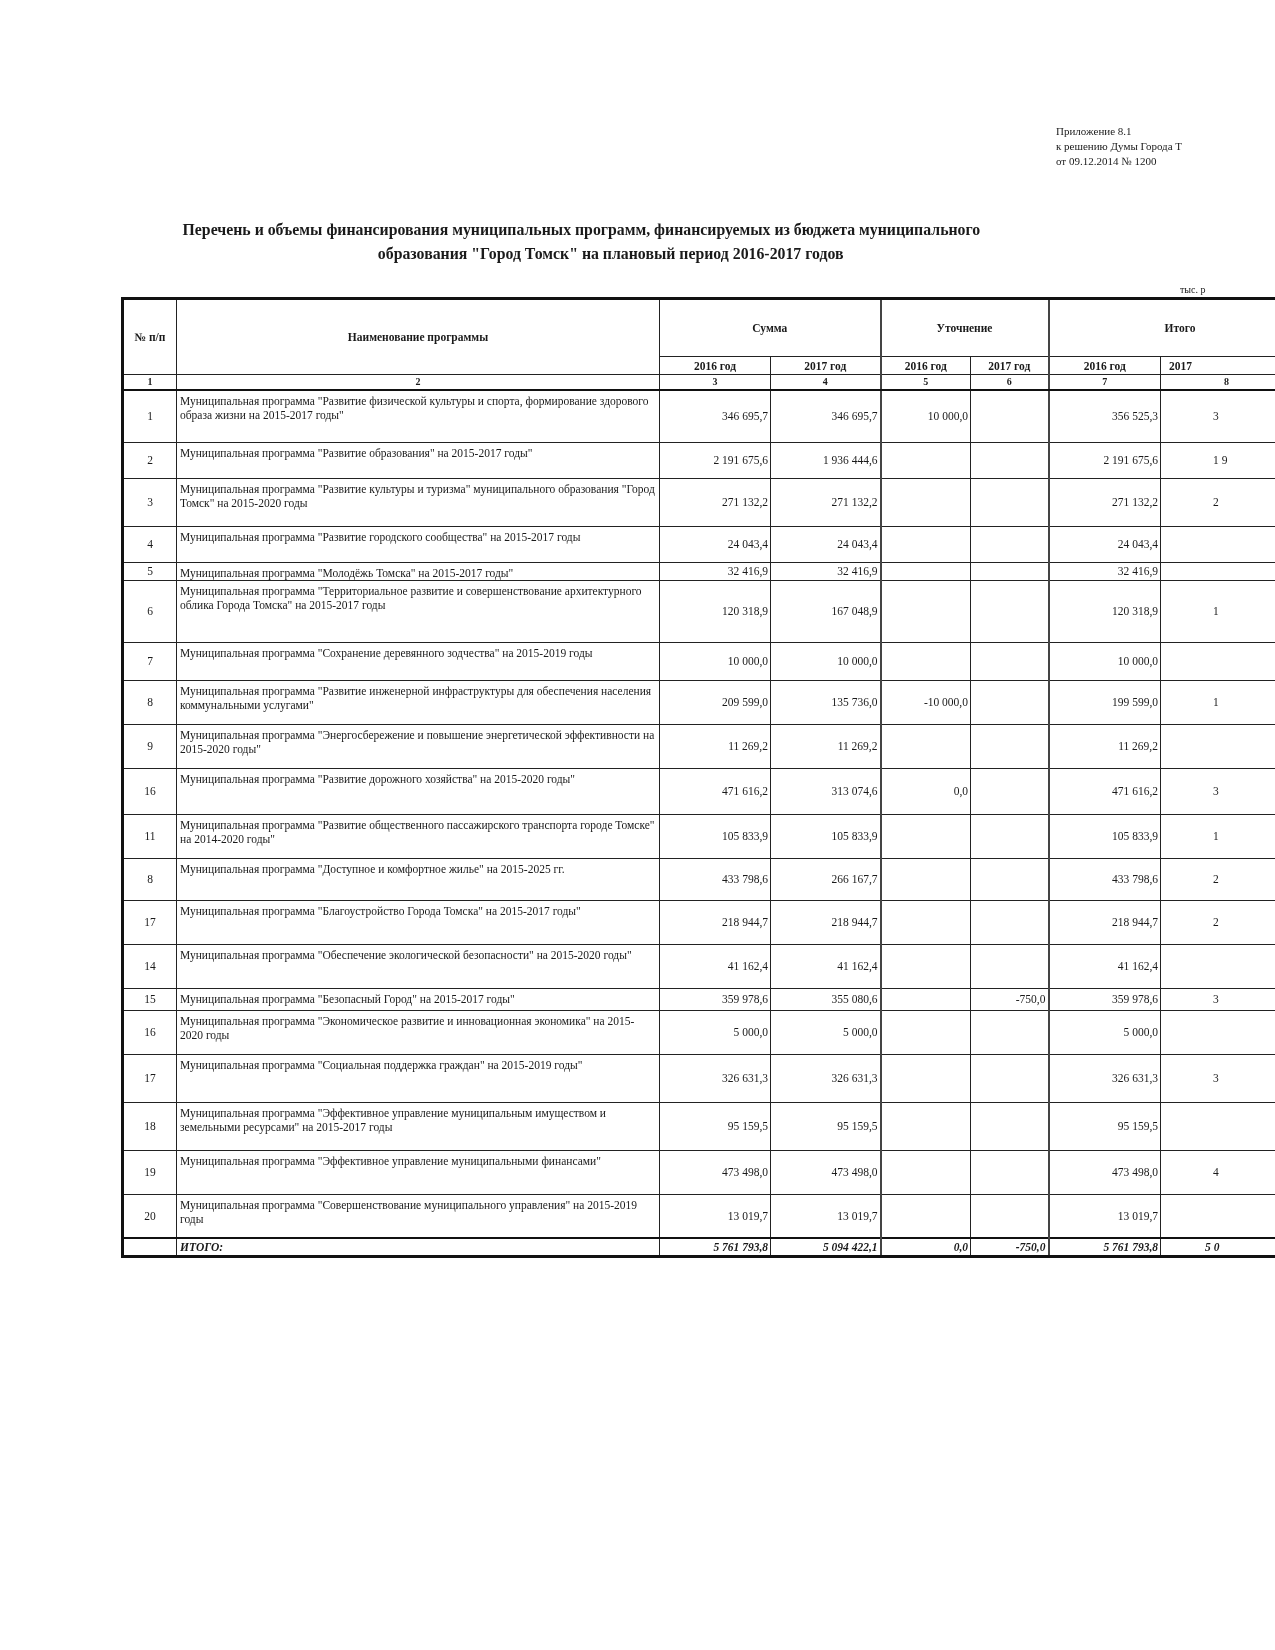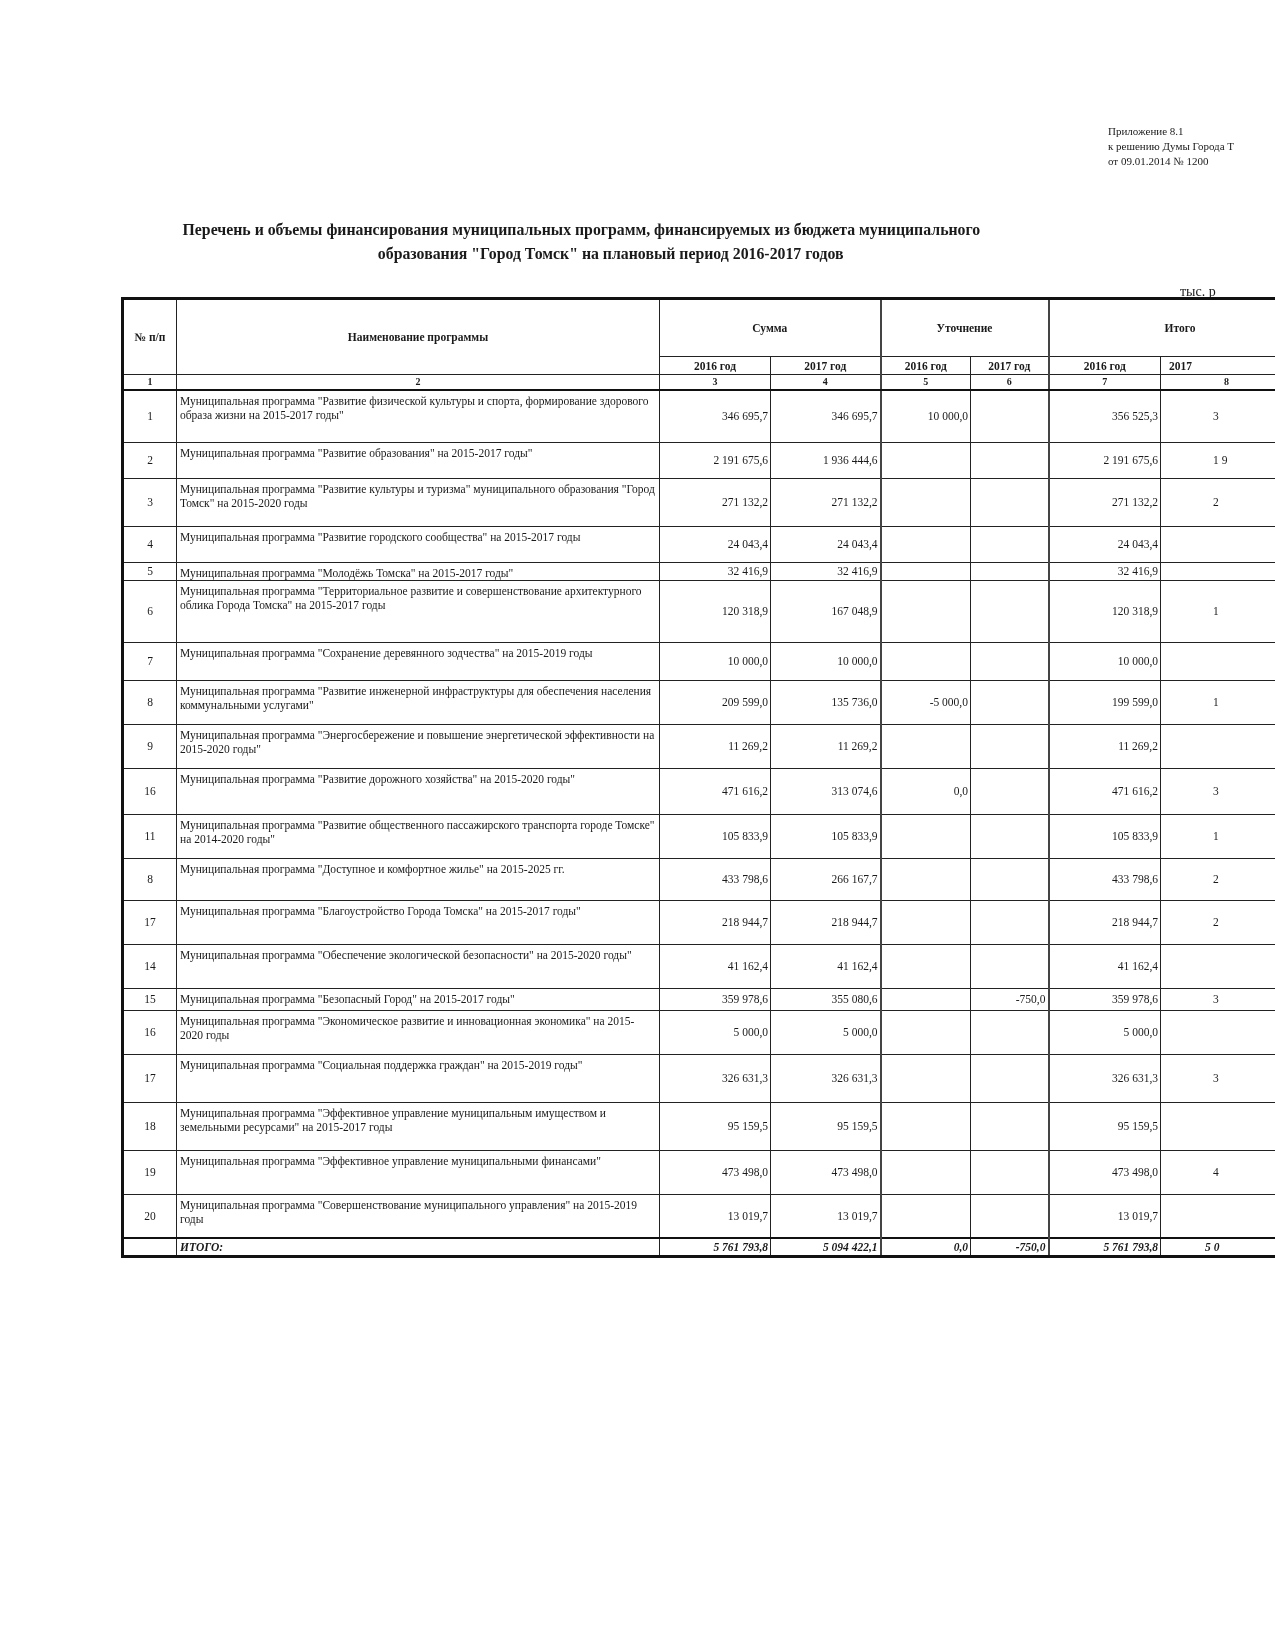--- a/index.html
+++ b/index.html
@@ -1,43 +1,43 @@
 <!DOCTYPE html>
 <html><head>
 <meta charset="utf-8">
 <style>
   html, body { margin: 0; padding: 0; background: #ffffff; }
   body { width: 1275px; height: 1650px; position: relative; overflow: hidden;
          font-family: "Liberation Serif", "DejaVu Serif", serif; color: #1a1a1a; }
-  .appendix { position: absolute; left: 1108px; top: 124px; font-size: 11px; line-height: 15px; white-space: nowrap; }
+  .appendix { position: absolute; left: 1056px; top: 124px; font-size: 11px; line-height: 15px; white-space: nowrap; }
   .title { position: absolute; left: 150px; top: 218px; width: 1125px; text-align: center;
            font-weight: bold; font-size: 17px; line-height: 24px; white-space: nowrap;
            transform: scaleX(0.93); transform-origin: left top; }
   .title .l1 { display: block; text-align: left; padding-left: 35px; }
   .title .l2 { display: block; text-align: left; padding-left: 245px; }
-  .units { position: absolute; left: 1180px; top: 284px; font-size: 14px; white-space: nowrap; text-align: center; }
+  .units { position: absolute; left: 1180px; top: 284px; font-size: 10px; white-space: nowrap; text-align: center; }
   table { position: absolute; left: 121px; top: 297px; border-collapse: collapse; table-layout: fixed; width: 1170px; }
   td, th { border: 1px solid #222; font-size: 11.5px; line-height: 14px; padding: 0 2px; }
   th { font-weight: bold; text-align: center; font-size: 11.5px; }
   .outer-top th { border-top: 3px solid #111; }
   td.num { text-align: right; white-space: nowrap; vertical-align: middle; }
   td.idx { text-align: center; }
   td.name { text-align: left; vertical-align: top; padding-top: 3px; padding-left: 3px; }
   tr.colnums td { text-align: center; font-weight: bold; font-size: 10px; height: 12px; border-bottom: 2px solid #111; }
   tr.total td { font-weight: bold; border-top: 2px solid #111; border-bottom: 3px solid #111; height: 16px; font-style: italic; }
   .first { border-left: 3px solid #111; }
   .thick-r { border-right: 2px solid #444; }
 </style>
 </head>
 <body>
 
 <div class="appendix">
   <div>Приложение 8.1</div>
   <div>к решению Думы Города Т</div>
-  <div>от 09.01.2014 № 1200</div>
+  <div>от 09.12.2014 № 1200</div>
 </div>
 
 <div class="title">
   <span class="l1">Перечень и объемы финансирования муниципальных программ, финансируемых из бюджета муниципального</span>
   <span class="l2">образования "Город Томск" на плановый период 2016-2017 годов</span>
 </div>
 
 <div class="units">тыс. р</div>
 
 <table>
@@ -147,21 +147,21 @@
         <td class="num"></td>
         <td class="num thick-r"></td>
         <td class="num">10 000,0</td>
         <td class="num" style="text-align: left; padding-left: 52px;"></td>
       </tr>
       <tr style="height: 44px;">
         <td class="idx first">8</td>
         <td class="name">Муниципальная программа "Развитие инженерной инфраструктуры для обеспечения населения коммунальными услугами"</td>
         <td class="num">209 599,0</td>
         <td class="num thick-r">135 736,0</td>
-        <td class="num">-5 000,0</td>
+        <td class="num">-10 000,0</td>
         <td class="num thick-r"></td>
         <td class="num">199 599,0</td>
         <td class="num" style="text-align: left; padding-left: 52px;">1</td>
       </tr>
       <tr style="height: 44px;">
         <td class="idx first">9</td>
         <td class="name">Муниципальная программа "Энергосбережение и повышение энергетической эффективности на 2015-2020 годы"</td>
         <td class="num">11 269,2</td>
         <td class="num thick-r">11 269,2</td>
         <td class="num"></td>

